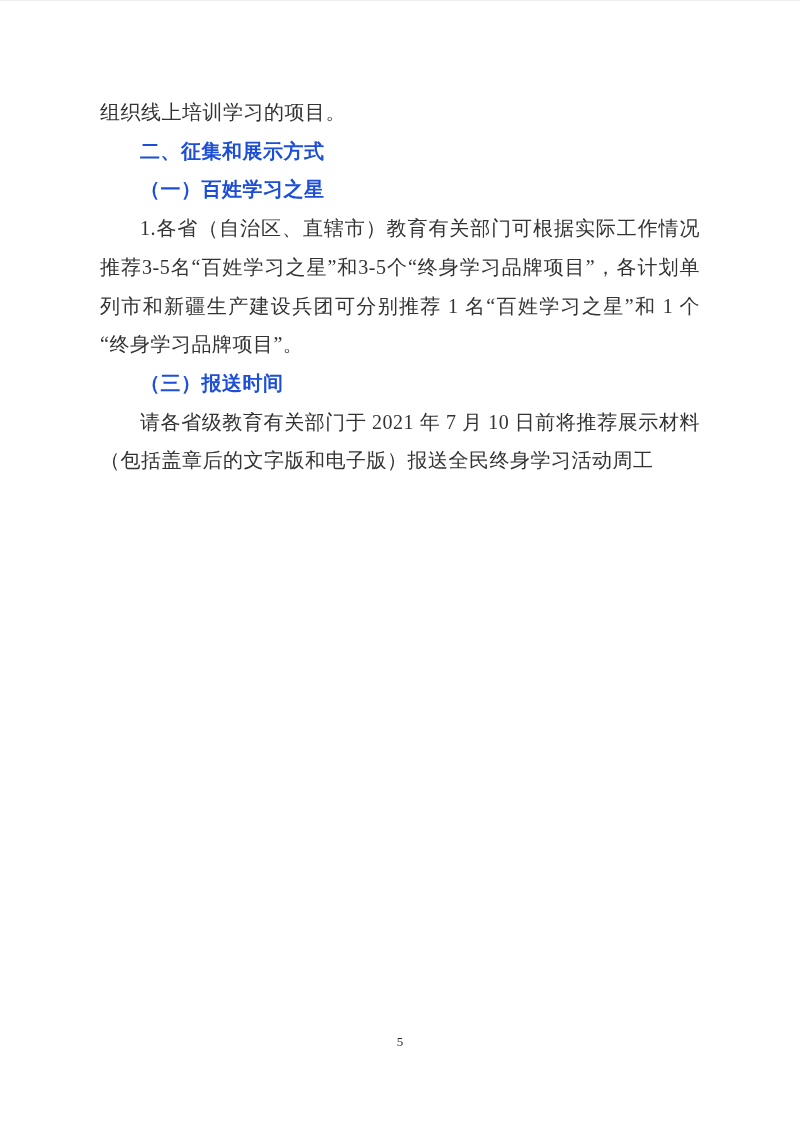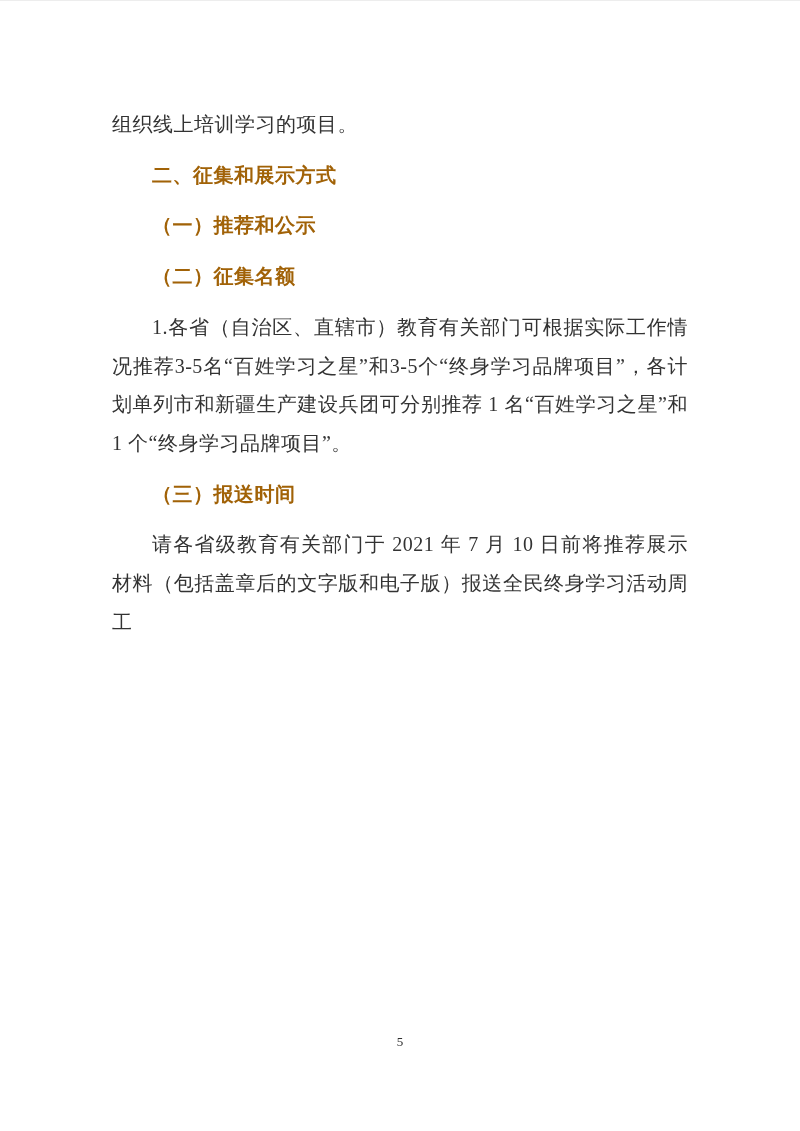--- a/index.html
+++ b/index.html
@@ -22,29 +22,29 @@
     top: 92px;
     width: 600px;
     color: #333333;
     font-size: 20px;
     line-height: 38.7px;
     letter-spacing: 0.5px;
     text-align: justify;
     text-justify: inter-ideograph;
   }
   .doc-body p {
-    margin: 12px;
+    margin: 0;
     padding: 0;
   }
   .doc-body p.indent {
     text-indent: 2em;
   }
   .doc-body p.heading {
     font-weight: bold;
-    color: #a16207;
+    color: #1d4ed8;
     font-family: Liberation Serif, serif;
   }
   .page-number {
     position: absolute;
     top: 1033px;
     left: 0;
     width: 100%;
     text-align: center;
     font-size: 13px;
     color: #2e2e2e;
@@ -52,20 +52,19 @@
   }
 </style>
 </head>
 <body>
 
 <div class="page">
   <div class="doc-body">
 
   <p class="body">组织线上培训学习的项目。</p>
       <p class="heading indent">二、征集和展示方式</p>
-      <p class="heading indent">（一）推荐和公示</p>
-      <p class="heading indent">（二）征集名额</p>
+      <p class="heading indent">（一）百姓学习之星</p>
       <p class="body indent">1.各省（自治区、直辖市）教育有关部门可根据实际工作情况推荐3-5名“百姓学习之星”和3-5个“终身学习品牌项目”，各计划单列市和新疆生产建设兵团可分别推荐 1 名“百姓学习之星”和 1 个“终身学习品牌项目”。</p>
       <p class="heading indent">（三）报送时间</p>
       <p class="body indent">请各省级教育有关部门于 2021 年 7 月 10 日前将推荐展示材料（包括盖章后的文字版和电子版）报送全民终身学习活动周工</p>
     </div>
   <div class="page-number">5</div>
 </div>
 
 </body></html>

